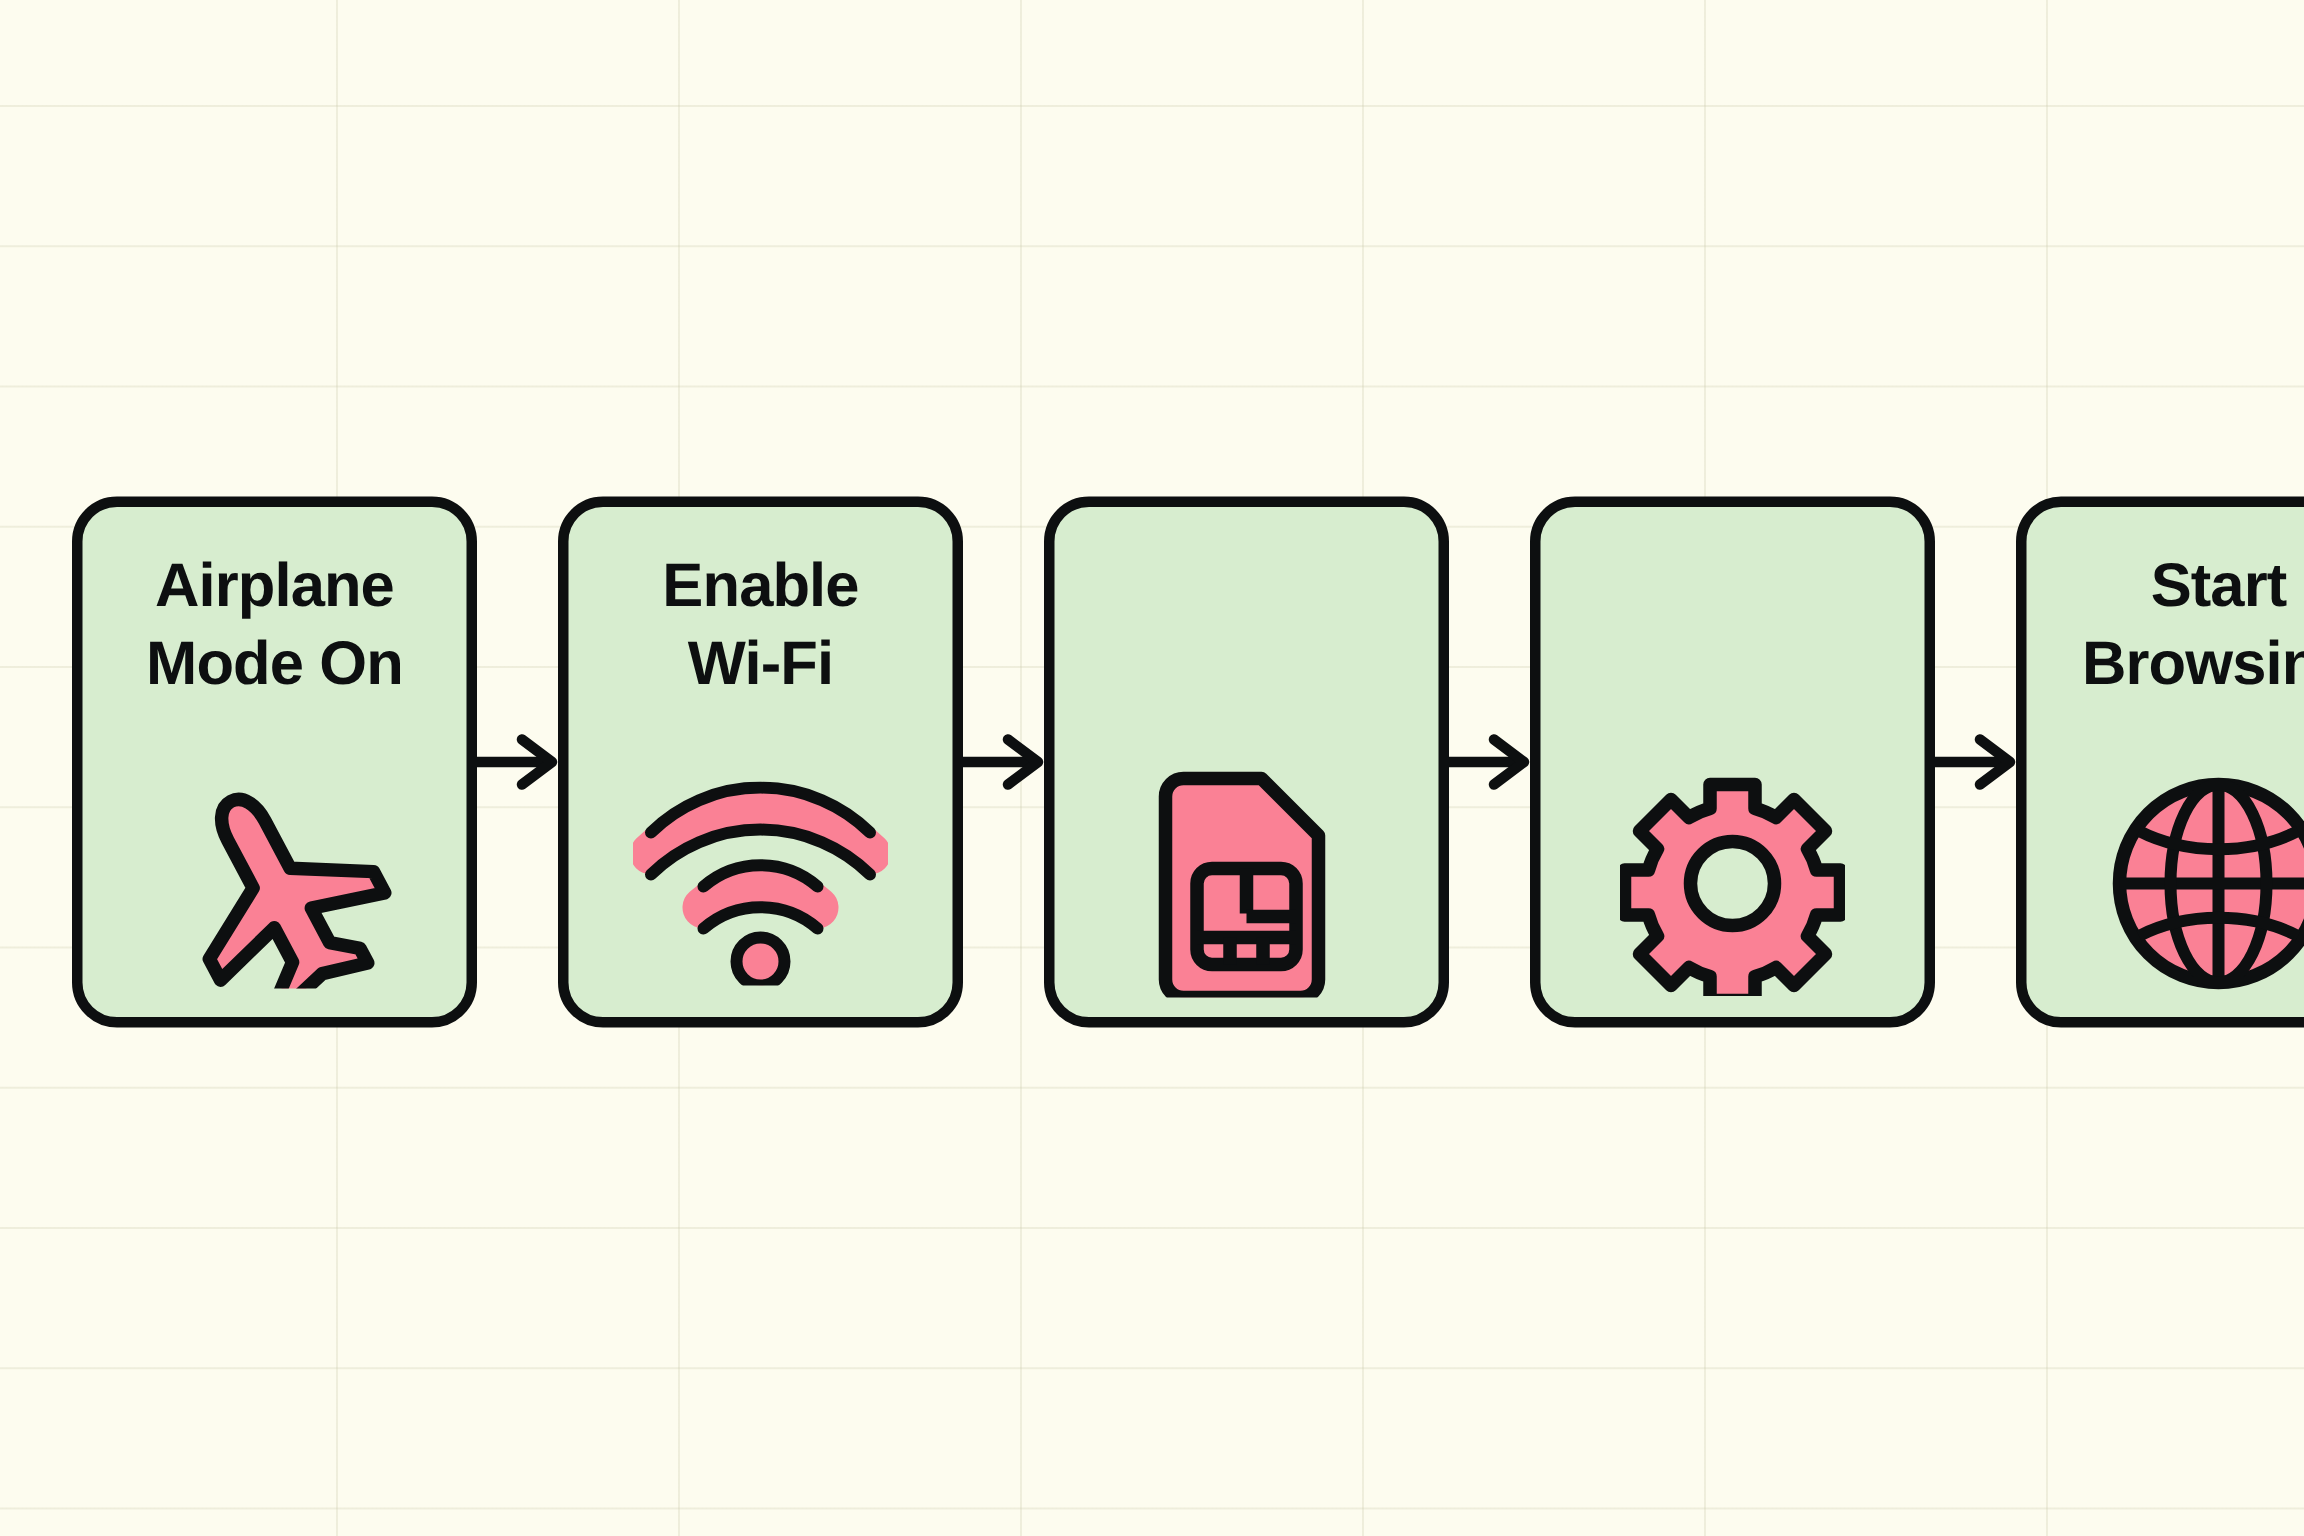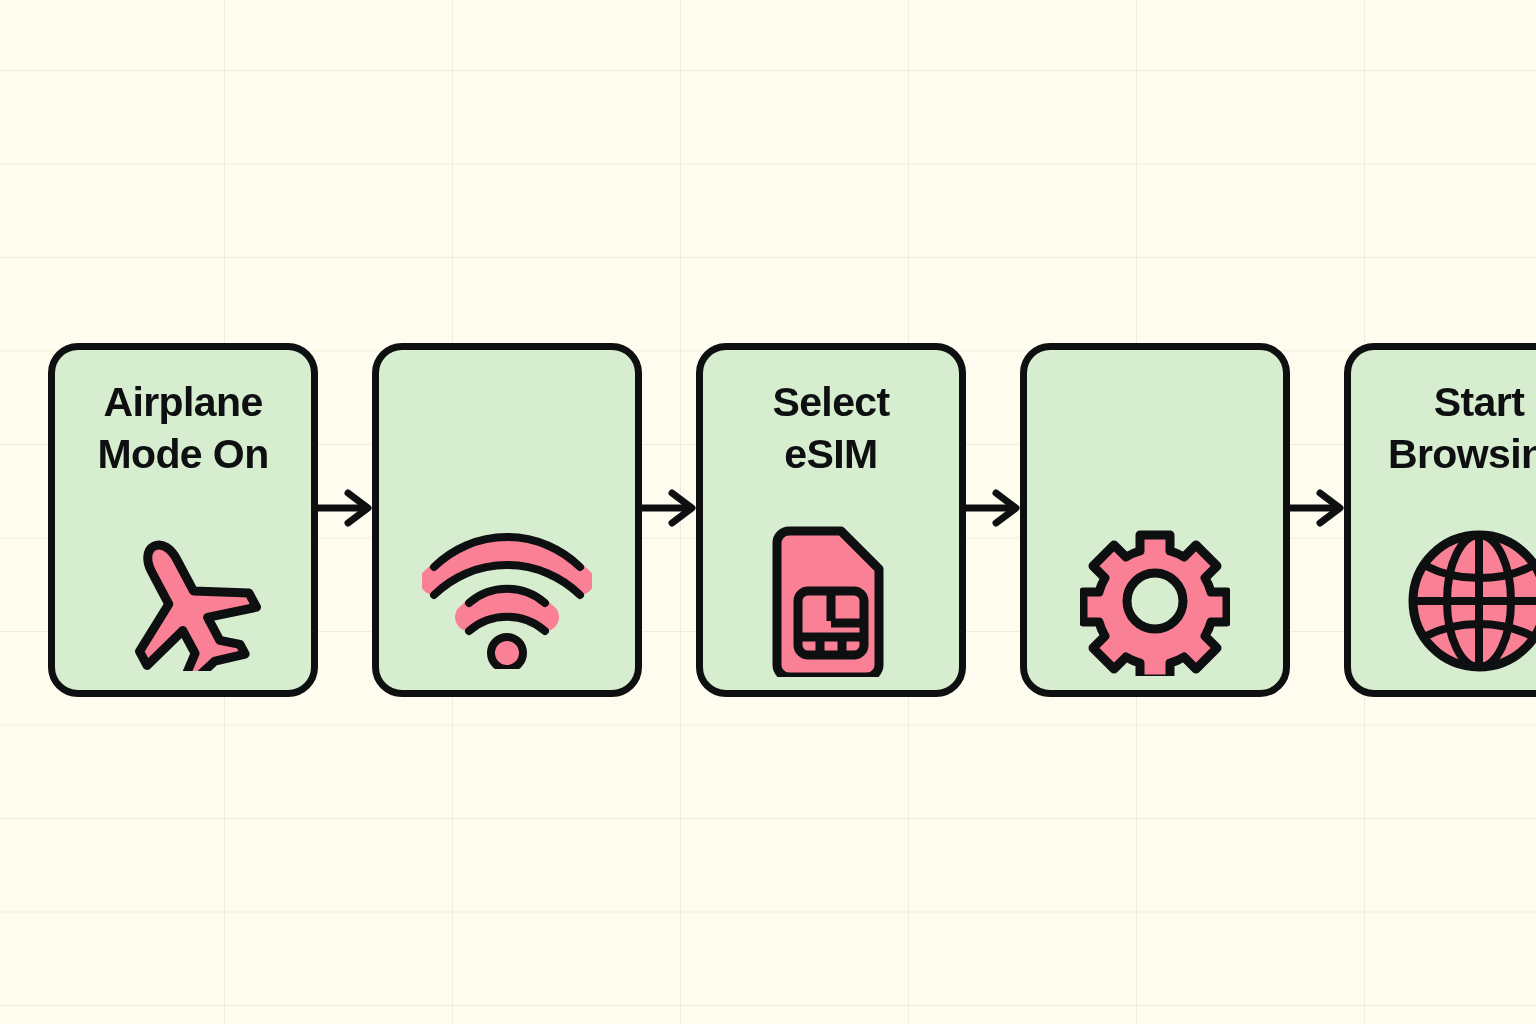--- a/index.html
+++ b/index.html
@@ -48,21 +48,20 @@
     box-sizing: border-box;
     background: #d7edcf;
     border: 7px solid #0d0f10;
     border-radius: 30px;
     display: flex;
     flex-direction: column;
     align-items: center;
     justify-content: flex-start;
     padding-top: 26px;
     flex: 0 0 270px;
-    margin-top: 12px;
   }
 
   .step-label {
     font-size: 41px;
     line-height: 1.28;
     font-weight: 700;
     color: #0d0f10;
     text-align: center;
     letter-spacing: -0.6px;
     width: 100%;
@@ -134,20 +133,22 @@
     </div>
 
     <div class="connector">
       <svg width="54" height="34" viewBox="0 0 54 34">
         <line x1="0" y1="17" x2="48" y2="17" stroke="#0d0f10" stroke-width="7"></line>
         <polyline points="30,2 50,17 30,32" fill="none" stroke="#0d0f10" stroke-width="7" stroke-linecap="round" stroke-linejoin="round"></polyline>
       </svg>
     </div>
 
     <div class="step">
+      <div class="step-label">Enable
+Wi-Fi</div>
       <div class="step-icon">
         <svg width="170" height="136" viewBox="0 0 170 136" aria-hidden="true">
           <path d="M12 48 A104 104 0 0 1 158 48" fill="none" stroke="#fa8195" stroke-width="28" stroke-linecap="round"></path>
           <path d="M12 48 A104 104 0 0 1 158 48" fill="none" stroke="#0d0f10" stroke-width="38" stroke-linecap="round" opacity="0"></path>
           <path d="M47 84 A58 58 0 0 1 123 84" fill="none" stroke="#fa8195" stroke-width="28" stroke-linecap="round"></path>
           <circle cx="85" cy="120" r="16" fill="#fa8195"></circle>
 
           <path d="M12 48 A104 104 0 0 1 158 48" fill="none" stroke="#0d0f10" stroke-width="8" stroke-linecap="round" transform="translate(0,-14)"></path>
           <path d="M12 48 A104 104 0 0 1 158 48" fill="none" stroke="#0d0f10" stroke-width="8" stroke-linecap="round" transform="translate(0,14)"></path>
           <path d="M47 84 A58 58 0 0 1 123 84" fill="none" stroke="#0d0f10" stroke-width="8" stroke-linecap="round" transform="translate(0,-14)"></path>
@@ -158,22 +159,20 @@
     </div>
 
     <div class="connector">
       <svg width="54" height="34" viewBox="0 0 54 34">
         <line x1="0" y1="17" x2="48" y2="17" stroke="#0d0f10" stroke-width="7"></line>
         <polyline points="30,2 50,17 30,32" fill="none" stroke="#0d0f10" stroke-width="7" stroke-linecap="round" stroke-linejoin="round"></polyline>
       </svg>
     </div>
 
     <div class="step">
-      <div class="step-label">Select
-eSIM</div>
       <div class="step-icon">
         <svg width="120" height="152" viewBox="0 0 120 152" aria-hidden="true">
           <path d="M18 6 h52 l38 38 v96 a12 12 0 0 1 -12 12 h-78 a12 12 0 0 1 -12 -12 v-122 a12 12 0 0 1 12 -12 z" fill="#fa8195" stroke="#0d0f10" stroke-width="9" stroke-linejoin="round"></path>
           <rect x="27" y="66" width="66" height="64" rx="10" fill="none" stroke="#0d0f10" stroke-width="9"></rect>
           <line x1="60" y1="66" x2="60" y2="96" stroke="#0d0f10" stroke-width="9"></line>
           <line x1="27" y1="98" x2="93" y2="98" stroke="#0d0f10" stroke-width="9" opacity="0"></line>
           <line x1="60" y1="98" x2="93" y2="98" stroke="#0d0f10" stroke-width="9"></line>
           <line x1="27" y1="112" x2="93" y2="112" stroke="#0d0f10" stroke-width="9"></line>
           <line x1="49" y1="112" x2="49" y2="130" stroke="#0d0f10" stroke-width="9"></line>
           <line x1="71" y1="112" x2="71" y2="130" stroke="#0d0f10" stroke-width="9"></line>

